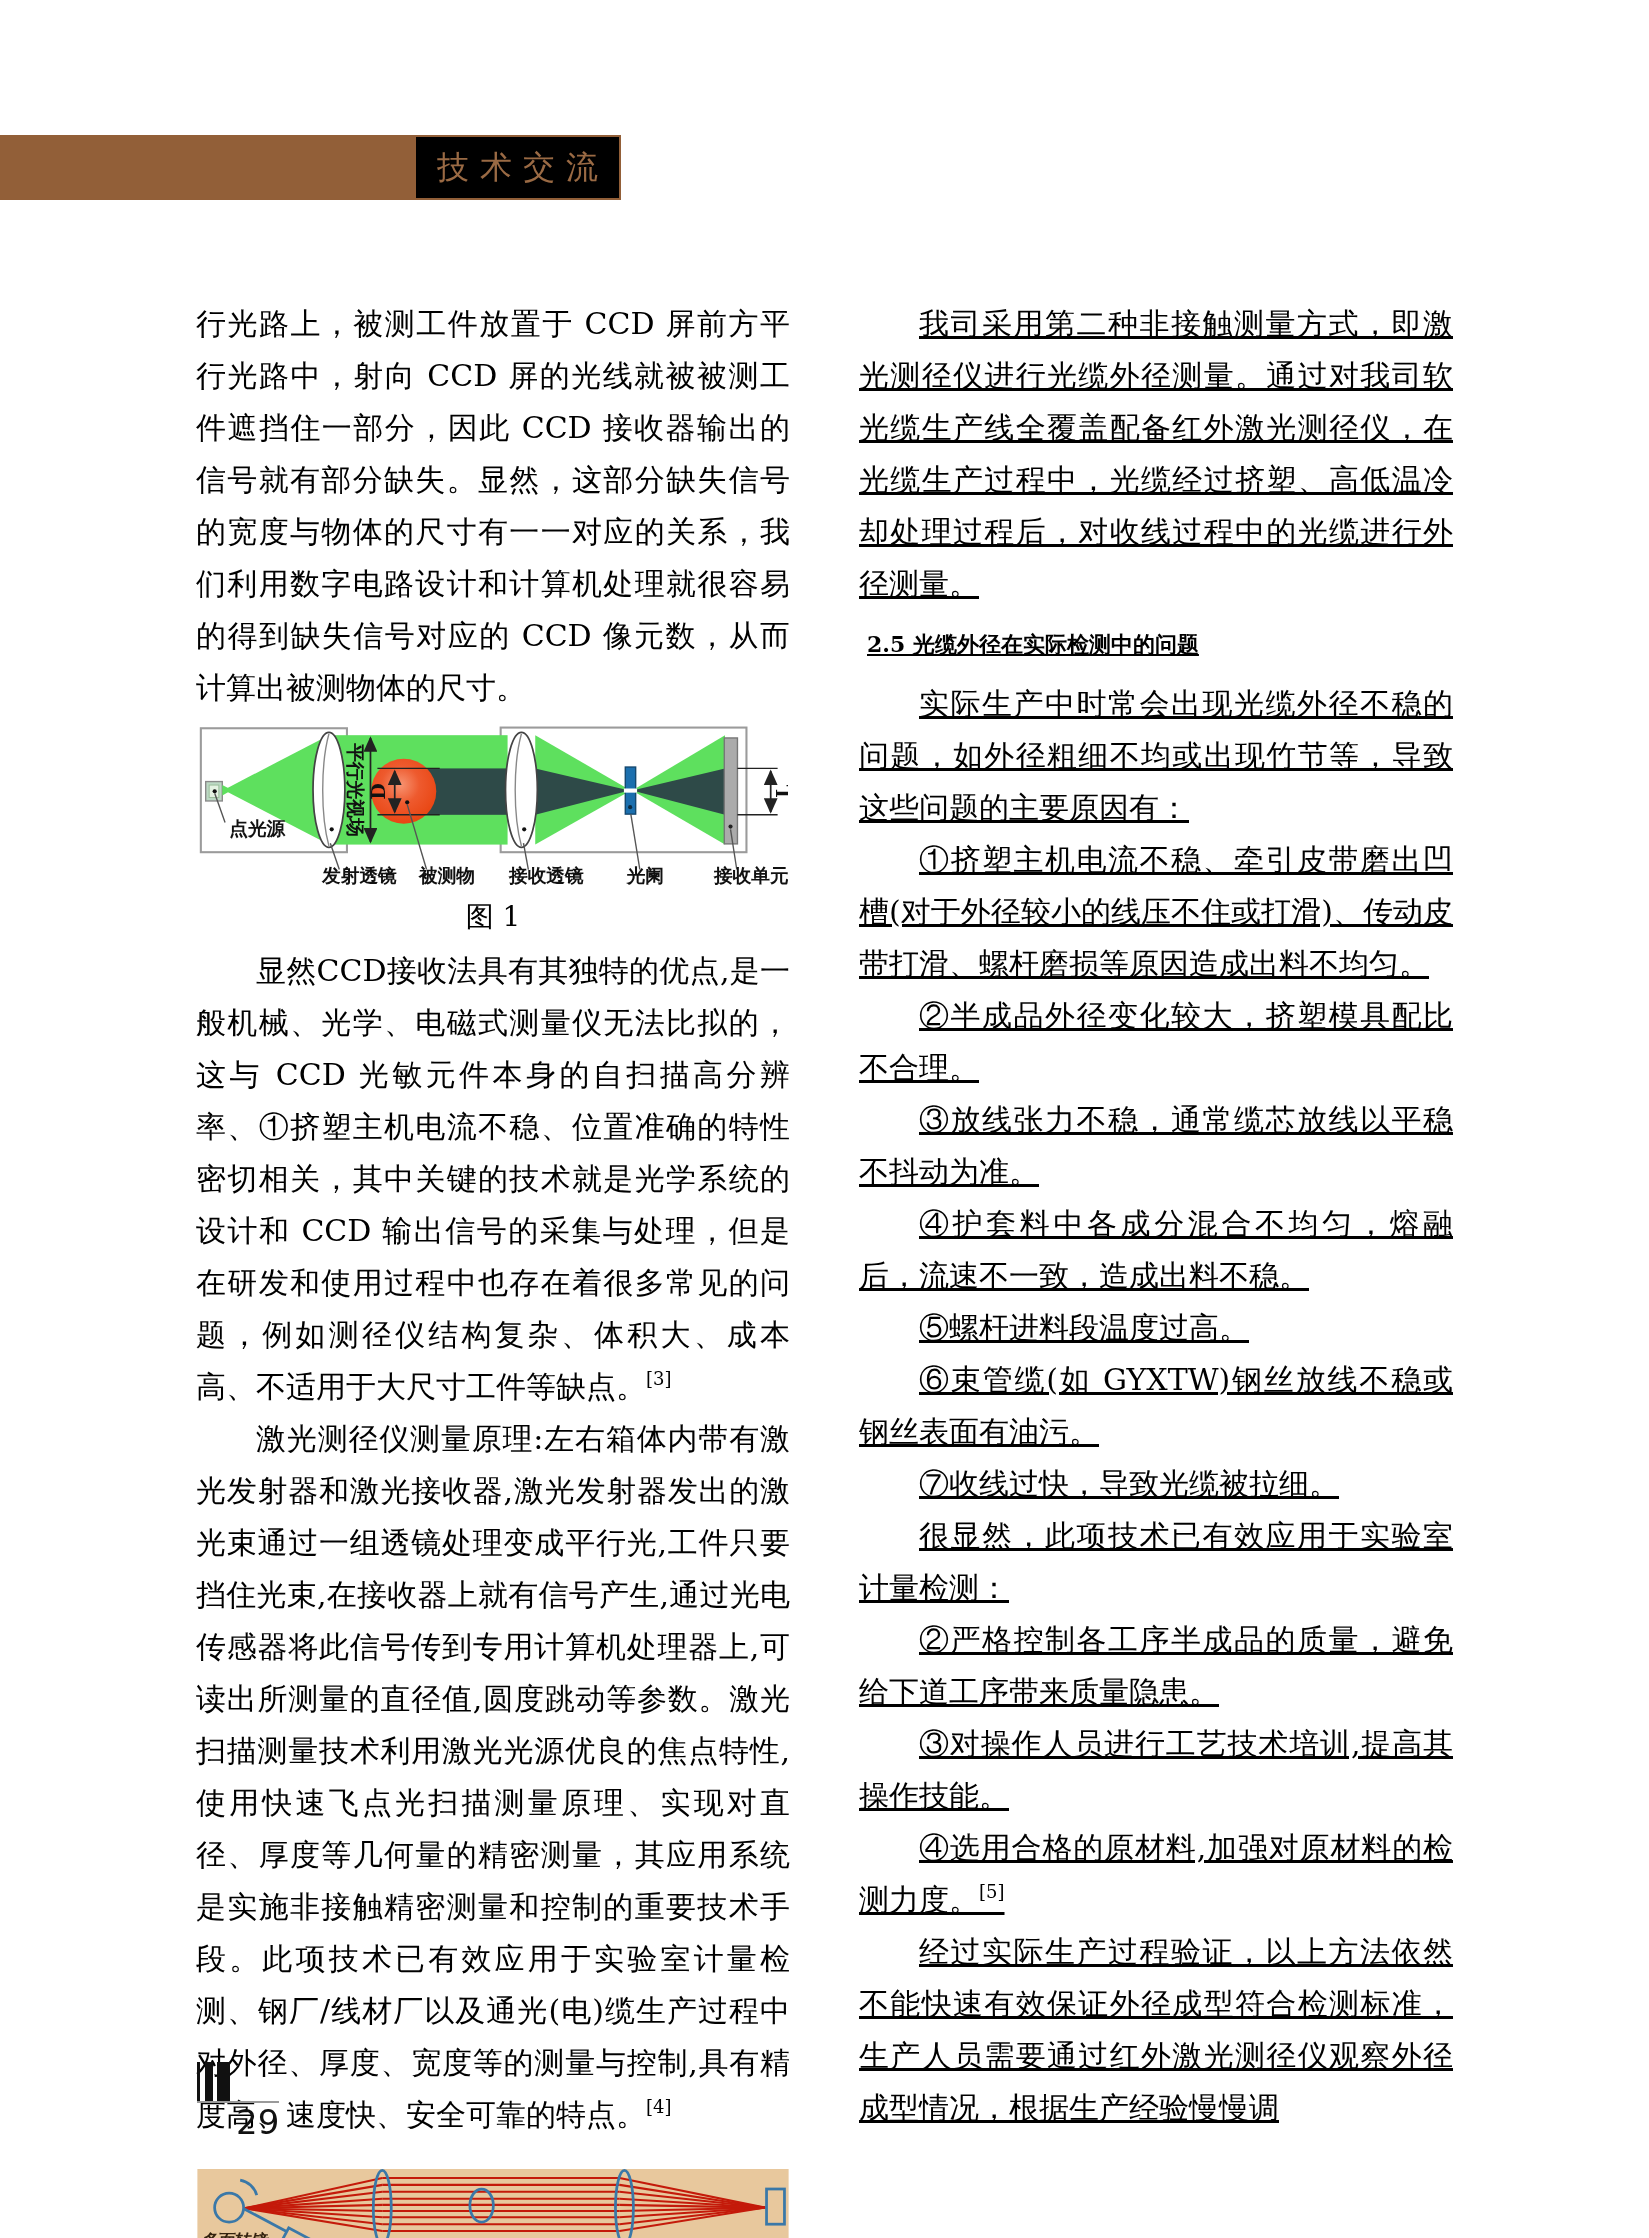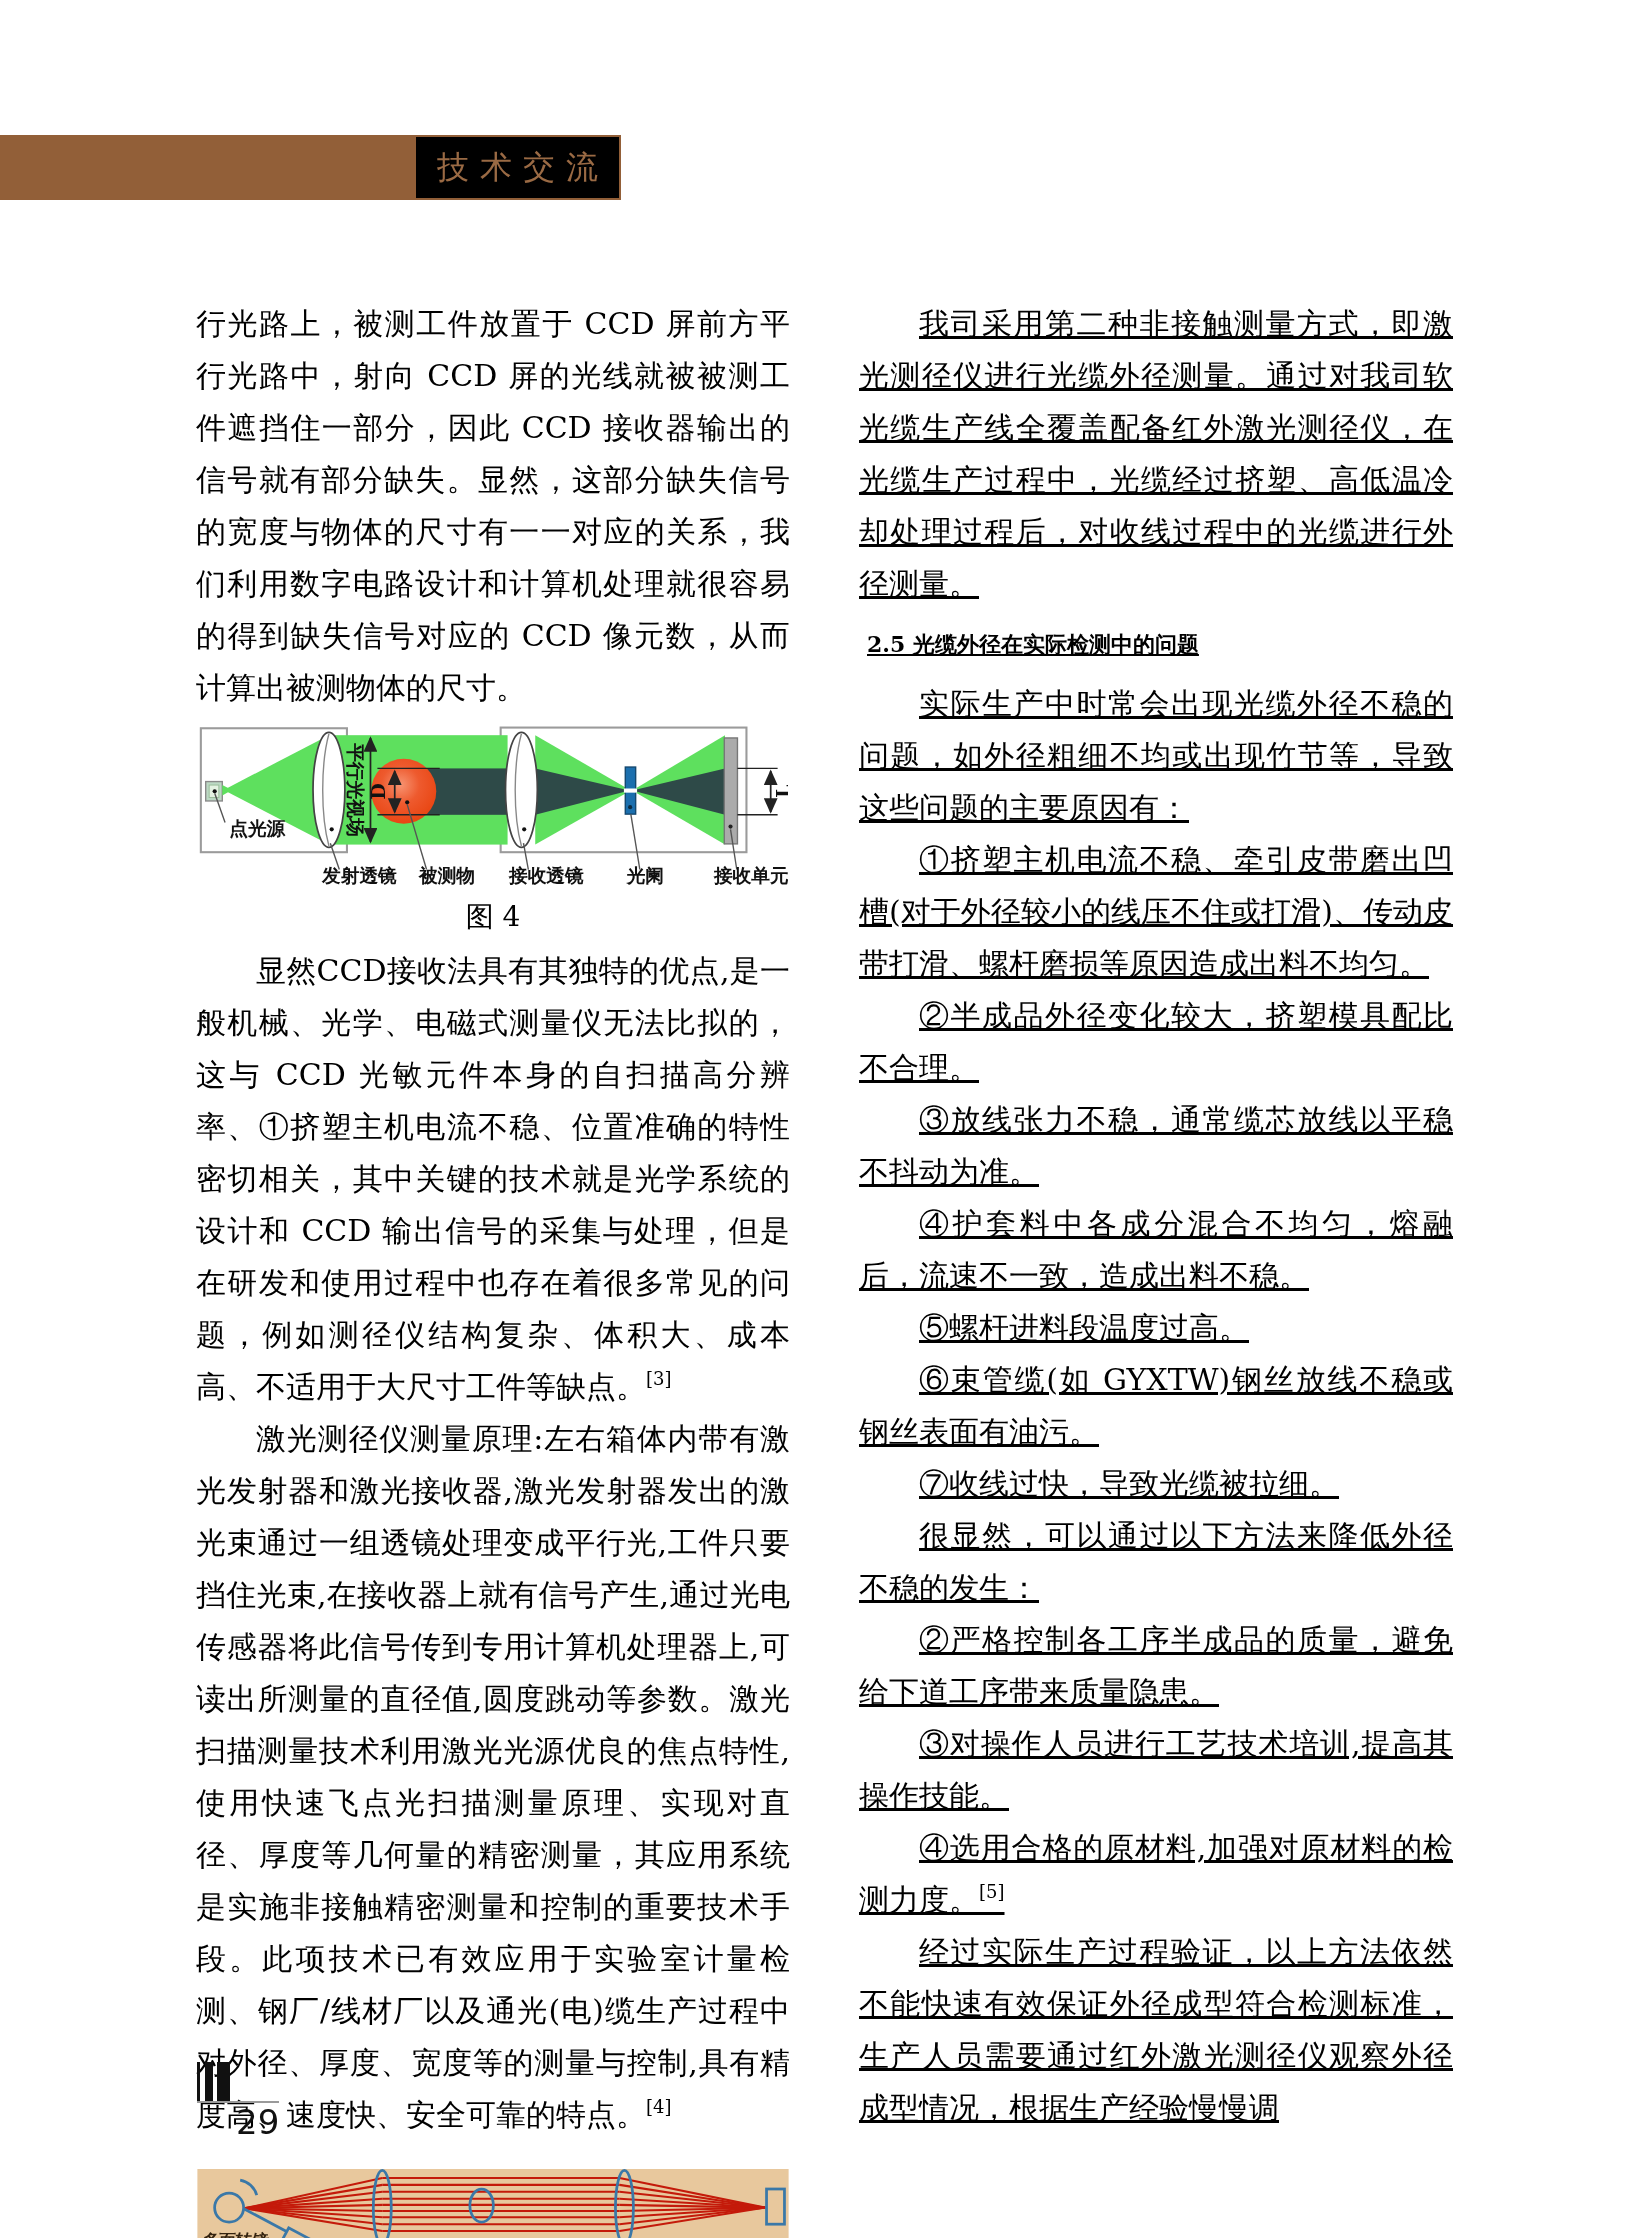--- a/index.html
+++ b/index.html
@@ -135,21 +135,21 @@
         <line x1="772" y1="152" x2="781" y2="210" stroke="#555" stroke-width="2"></line>
 
         <text x="48" y="160" class="figlabel">点光源</text>
         <text x="182" y="228" class="figlabel">发射透镜</text>
         <text x="322" y="228" class="figlabel">被测物</text>
         <text x="452" y="228" class="figlabel">接收透镜</text>
         <text x="622" y="228" class="figlabel">光阑</text>
         <text x="748" y="228" class="figlabel">接收单元</text>
       </svg>
     </div>
-    <div class="caption">图 4</div>
+    <div class="caption">图 1</div>
 
     <p class="body indent"><span>显然CCD接收法具有其独特的优点,是一般机械、光学、电磁式测量仪无法比拟的，这与 CCD 光敏元件本身的自扫描高分辨率、①挤塑主机电流不稳、位置准确的特性密切相关，其中关键的技术就是光学系统的设计和 CCD 输出信号的采集与处理，但是在研发和使用过程中也存在着很多常见的问题，例如测径仪结构复杂、体积大、成本高、不适用于大尺寸工件等缺点。</span><sup class="ref">[3]</sup></p>
 
     <p class="body indent"><span>激光测径仪测量原理:左右箱体内带有激光发射器和激光接收器,激光发射器发出的激光束通过一组透镜处理变成平行光,工件只要挡住光束,在接收器上就有信号产生,通过光电传感器将此信号传到专用计算机处理器上,可读出所测量的直径值,圆度跳动等参数。激光扫描测量技术利用激光光源优良的焦点特性,使用快速飞点光扫描测量原理、实现对直径、厚度等几何量的精密测量，其应用系统是实施非接触精密测量和控制的重要技术手段。此项技术已有效应用于实验室计量检测、钢厂/线材厂以及通光(电)缆生产过程中对外径、厚度、宽度等的测量与控制,具有精度高、速度快、安全可靠的特点。</span><sup class="ref">[4]</sup></p>
 
     <div class="figwrap" style="margin-top:28px;">
       <svg width="594" height="109" viewBox="0 0 857 158">
         <rect x="0" y="0" width="857" height="158" fill="#e8c89d"></rect>
 
         <g stroke="#c41a0a" stroke-width="3">
@@ -219,21 +219,21 @@
     <p class="body indent">实际生产中时常会出现光缆外径不稳的问题，如外径粗细不均或出现竹节等，导致这些问题的主要原因有：</p>
 
     <p class="body indent">①挤塑主机电流不稳、牵引皮带磨出凹槽(对于外径较小的线压不住或打滑)、传动皮带打滑、螺杆磨损等原因造成出料不均匀。</p>
     <p class="body indent">②半成品外径变化较大，挤塑模具配比不合理。</p>
     <p class="body indent">③放线张力不稳，通常缆芯放线以平稳不抖动为准。</p>
     <p class="body indent">④护套料中各成分混合不均匀，熔融后，流速不一致，造成出料不稳。</p>
     <p class="body indent">⑤螺杆进料段温度过高。</p>
     <p class="body indent">⑥束管缆(如 GYXTW)钢丝放线不稳或钢丝表面有油污。</p>
     <p class="body indent">⑦收线过快，导致光缆被拉细。</p>
 
-    <p class="body indent">很显然，可以通过以下方法来降低外径不稳的发生：</p>
+    <p class="body indent">很显然，此项技术已有效应用于实验室计量检测：</p>
 
     <p class="body indent">②严格控制各工序半成品的质量，避免给下道工序带来质量隐患。</p>
     <p class="body indent">③对操作人员进行工艺技术培训,提高其操作技能。</p>
     <p class="body indent"><span>④选用合格的原材料,加强对原材料的检测力度。</span><sup class="ref">[5]</sup></p>
 
     <p class="body indent">经过实际生产过程验证，以上方法依然不能快速有效保证外径成型符合检测标准，生产人员需要通过红外激光测径仪观察外径成型情况，根据生产经验慢慢调</p>
   </div>
 
   <div class="pgbar" style="left:197px;top:2062px;width:2.8px;height:39px;"></div>
   <div class="pgbar" style="left:205px;top:2062px;width:7.6px;height:39px;"></div>

